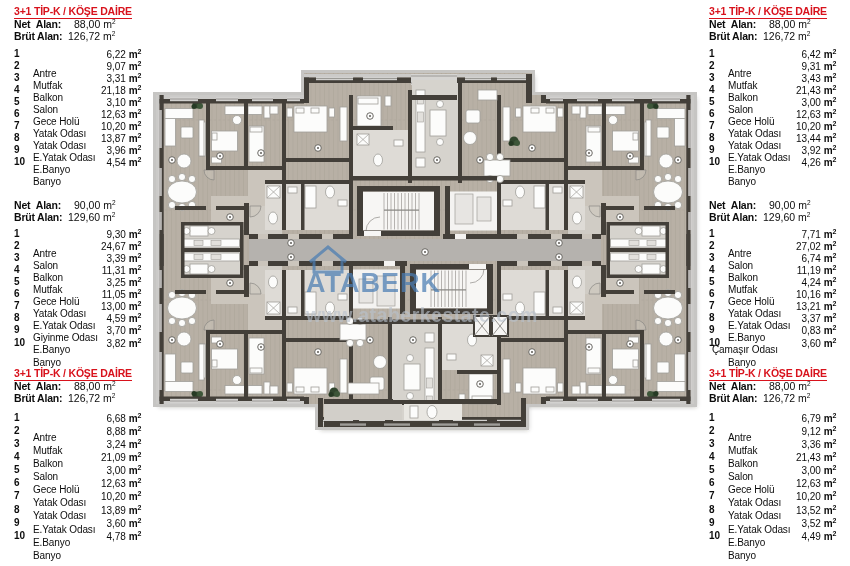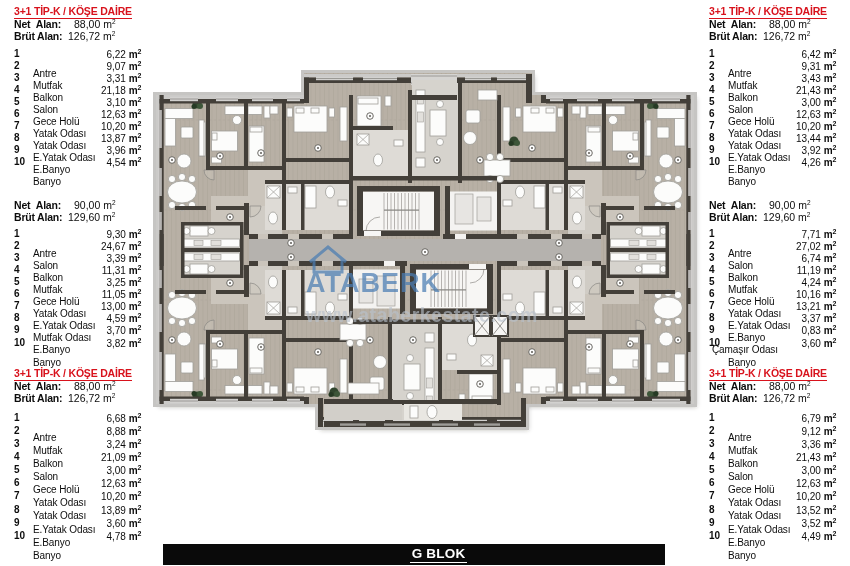--- a/index.html
+++ b/index.html
@@ -322,21 +322,21 @@
 <div class="num" style="left:14px;top:276.2px;">5</div>
 <div class="nm" style="left:33px;top:276.2px;">Gece Holü</div>
 <div class="vv" style="right:708.5px;top:276.2px;">3,25 <b>m<sup>2</sup></b></div>
 <div class="num" style="left:14px;top:288.3px;">6</div>
 <div class="nm" style="left:33px;top:288.3px;">Yatak Odası</div>
 <div class="vv" style="right:708.5px;top:288.3px;">11,05 <b>m<sup>2</sup></b></div>
 <div class="num" style="left:14px;top:300.3px;">7</div>
 <div class="nm" style="left:33px;top:300.3px;">E.Yatak Odası</div>
 <div class="vv" style="right:708.5px;top:300.3px;">13,00 <b>m<sup>2</sup></b></div>
 <div class="num" style="left:14px;top:312.4px;">8</div>
-<div class="nm" style="left:33px;top:312.4px;">Mutfak Odası</div>
+<div class="nm" style="left:33px;top:312.4px;">Giyinme Odası</div>
 <div class="vv" style="right:708.5px;top:312.4px;">4,59 <b>m<sup>2</sup></b></div>
 <div class="num" style="left:14px;top:324.4px;">9</div>
 <div class="nm" style="left:33px;top:324.4px;">E.Banyo</div>
 <div class="vv" style="right:708.5px;top:324.4px;">3,70 <b>m<sup>2</sup></b></div>
 <div class="num" style="left:14px;top:336.5px;">10</div>
 <div class="nm" style="left:33px;top:336.5px;">Banyo</div>
 <div class="vv" style="right:708.5px;top:336.5px;">3,82 <b>m<sup>2</sup></b></div>
 <div class="ttl" style="left:14px;top:367.0px;">3+1 TİP-K  /  KÖŞE DAİRE</div>
 <div class="lbl" style="left:14px;top:380.2px;">Net&nbsp;&nbsp;Alan:</div>
 <div class="val" style="left:74px;top:380.2px;">88,00 m<sup>2</sup></div>
@@ -469,13 +469,12 @@
 <div class="vv" style="right:13.5px;top:490.4px;">10,20 <b>m<sup>2</sup></b></div>
 <div class="num" style="left:709px;top:503.5px;">8</div>
 <div class="nm" style="left:728px;top:503.5px;">E.Yatak Odası</div>
 <div class="vv" style="right:13.5px;top:503.5px;">13,52 <b>m<sup>2</sup></b></div>
 <div class="num" style="left:709px;top:516.7px;">9</div>
 <div class="nm" style="left:728px;top:516.7px;">E.Banyo</div>
 <div class="vv" style="right:13.5px;top:516.7px;">3,52 <b>m<sup>2</sup></b></div>
 <div class="num" style="left:709px;top:529.8px;">10</div>
 <div class="nm" style="left:728px;top:529.8px;">Banyo</div>
 <div class="vv" style="right:13.5px;top:529.8px;">4,49 <b>m<sup>2</sup></b></div>
-<div id="gbar"><span>G BLOK</span></div>
 </div>
 </body></html>

